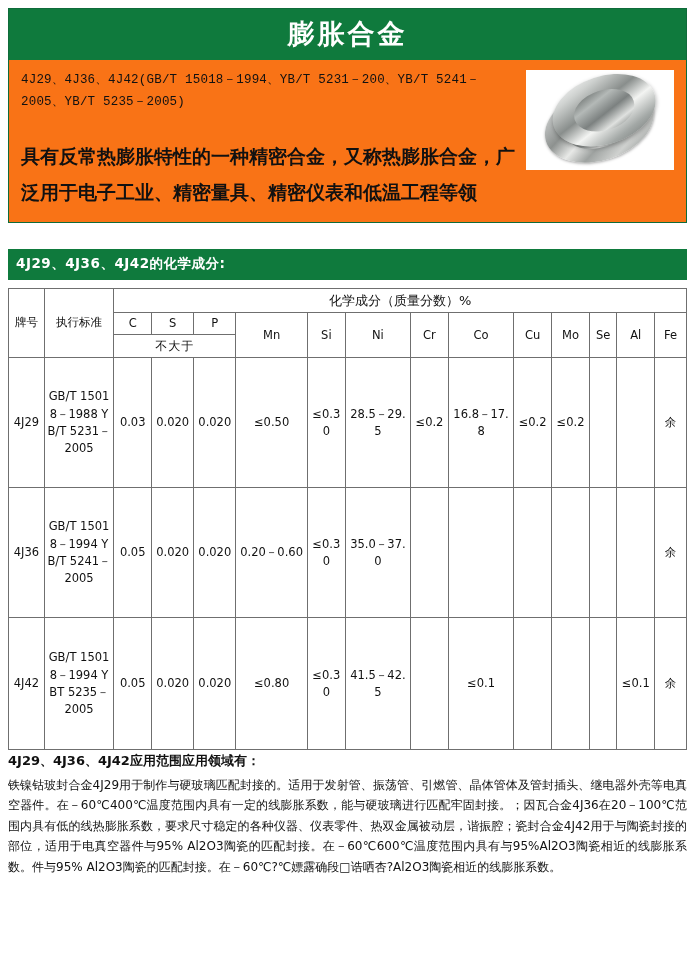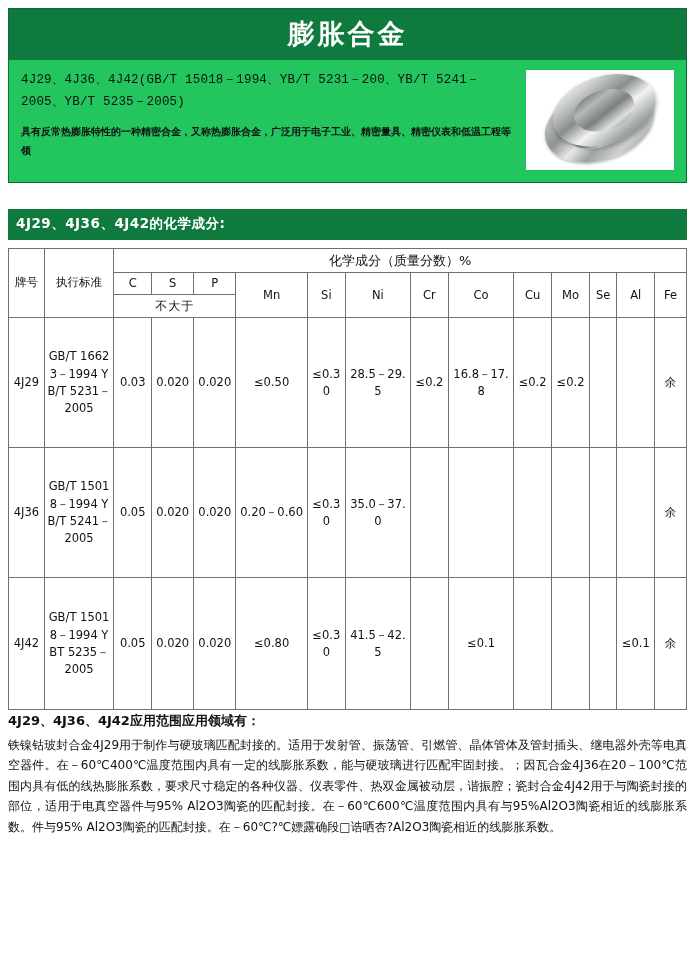--- a/index.html
+++ b/index.html
@@ -10,21 +10,21 @@
     background: #ffffff;
     font-family: "DejaVu Sans", "Liberation Sans", sans-serif;
     color: #111;
   }
   .page { width: 695px; position: relative; }
 
   
   .hero {
     margin: 8px 8px 0 8px;
     border: 1px solid #0f6b3a;
-    background: #22c55e;
+    background: #f97316;
   }
   .hero-title {
     background: #0f7a3d;
     color: #ffffff;
     text-align: center;
     font-size: 27px;
     font-weight: bold;
     letter-spacing: 3px;
     padding: 10px 0 11px 0;
     line-height: 1.1;
@@ -37,22 +37,22 @@
   }
   .hero-text { flex: 1 1 auto; }
   .hero-line1 {
     font-size: 12.5px;
     line-height: 1.75;
     color: #111;
     letter-spacing: 0.2px;
     font-family: Liberation Mono, monospace;
   }
   .hero-line2 {
-    margin-top: 10px;
-    font-size: 10px;
+    margin-top: 26px;
+    font-size: 19px;
     font-weight: bold;
     line-height: 1.85;
     color: #111;
   }
   .hero-img {
     width: 148px;
     height: 100px;
     flex: 0 0 148px;
     position: relative;
     overflow: hidden;
@@ -226,21 +226,21 @@
           <td rowspan="2">Al</td>
           <td rowspan="2">Fe</td>
         </tr>
         <tr>
           <td colspan="3" class="notgreater">不大于</td>
         </tr>
       </thead>
       <tbody>
         <tr class="tall">
           <td class="grade-cell">4J29</td>
-          <td class="std-cell">GB/T 16623－1994 YB/T 5231－2005</td>
+          <td class="std-cell">GB/T 15018－1988 YB/T 5231－2005</td>
           <td>0.03</td>
           <td>0.020</td>
           <td>0.020</td>
           <td>≤0.50</td>
           <td>≤0.30</td>
           <td>28.5－29.5</td>
           <td>≤0.2</td>
           <td>16.8－17.8</td>
           <td>≤0.2</td>
           <td>≤0.2</td>

